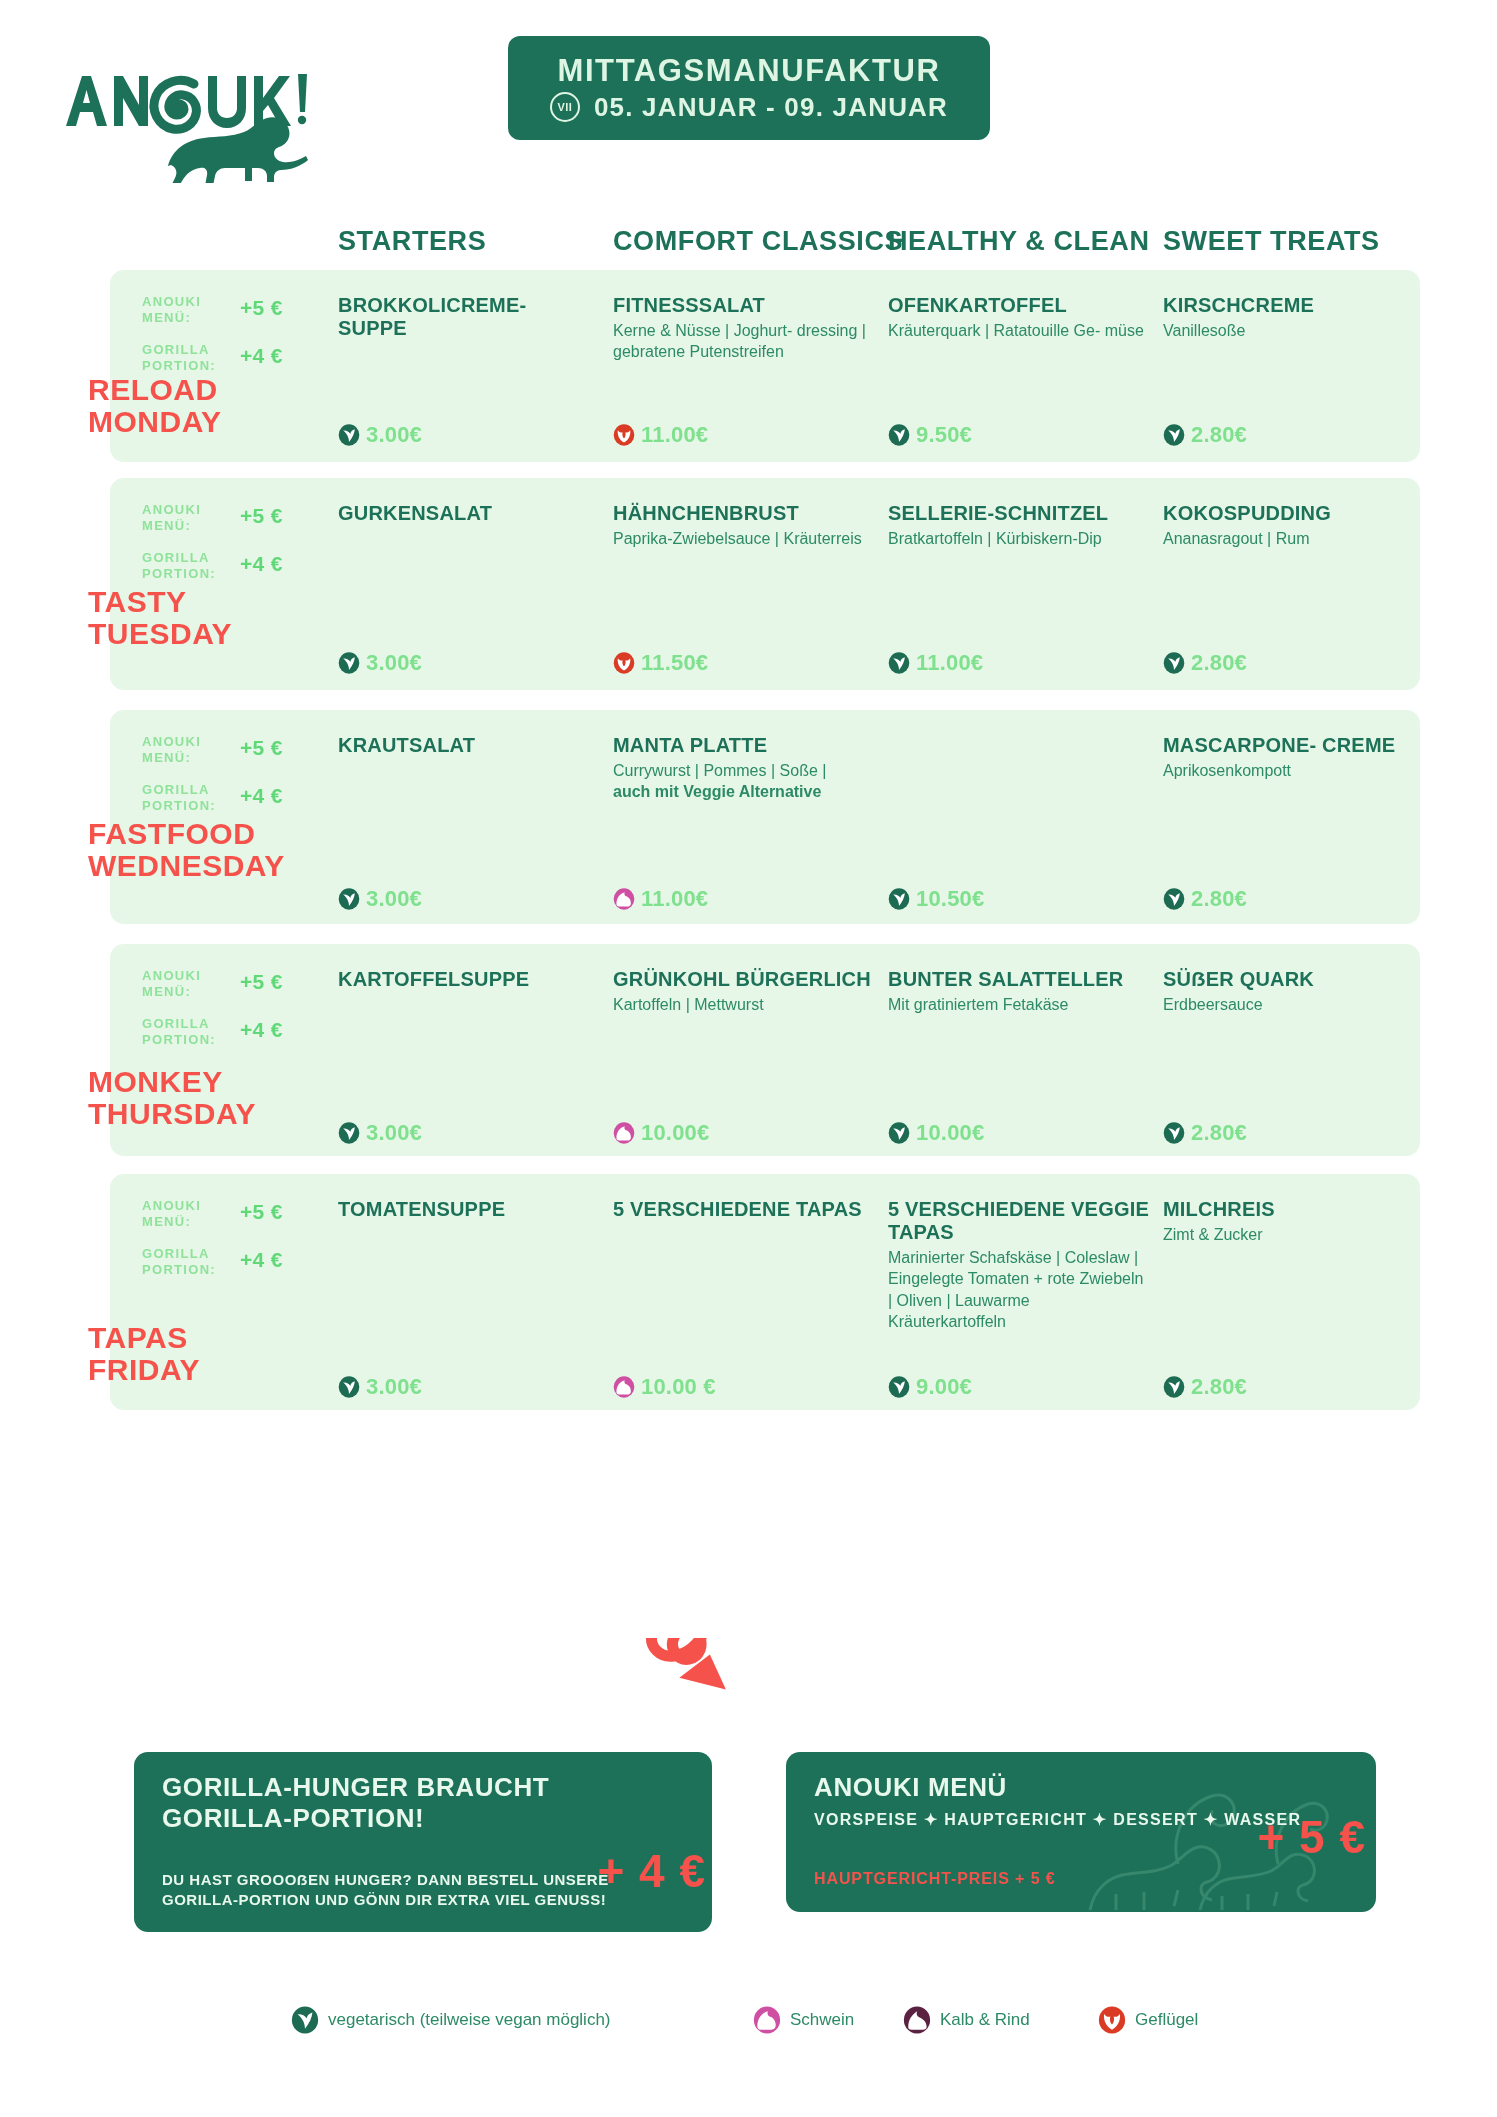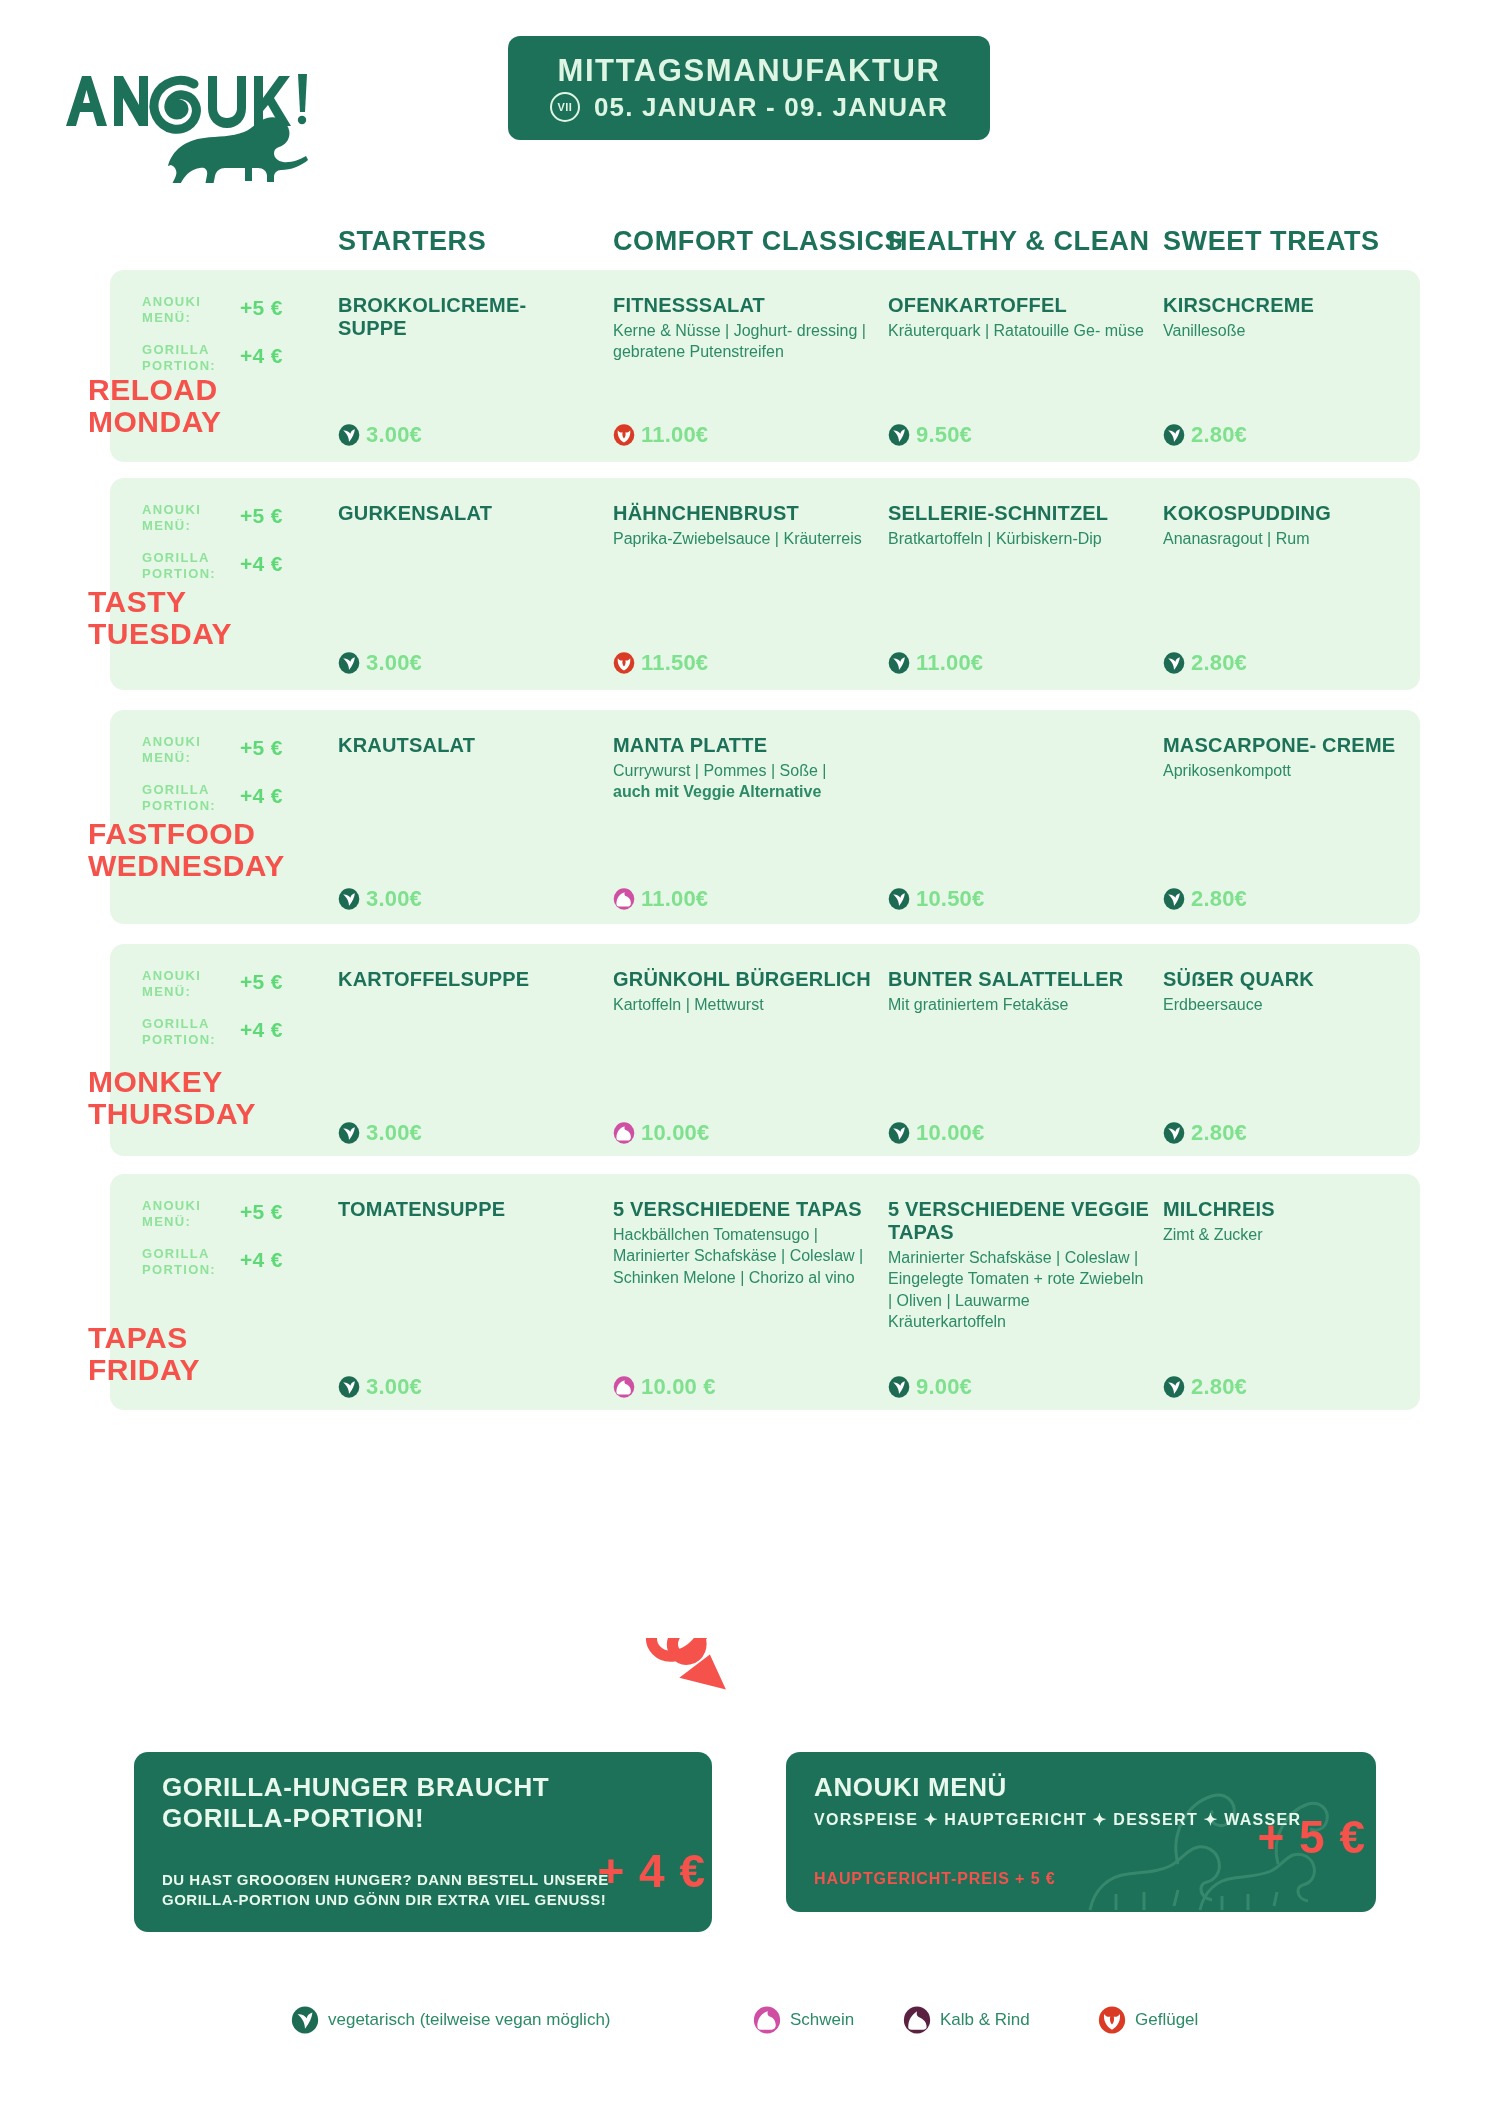--- a/index.html
+++ b/index.html
@@ -447,23 +447,20 @@
         <div class="price-row" style="left: 228px; top: 200px;">
           <svg class="badge" style="width:22px;height:22px" viewBox="0 0 32 32">
             <ellipse cx="16" cy="16" rx="15" ry="15.5" fill="#1d6b52"></ellipse>
             <path d="M16 26 C16 18 11 12 7.5 9.5 C12 9 16 11 18 14 C18.5 11 20.5 8.5 24.5 7.5 C24 13 21 20 16 26 Z" fill="#ffffff"></path>
           </svg>
           <span class="price-text">3.00€</span>
         </div>
         <div class="cell" style="left: 503px;">
           <div class="dish-name">5 VERSCHIEDENE
 TAPAS</div>
-          <div class="dish-desc">Hackbällchen Tomatensugo |
-Marinierter Schafskäse | Coleslaw |
-Schinken Melone | Chorizo al vino</div>
         </div>
         <div class="price-row" style="left: 503px; top: 200px;">
           <svg class="badge" style="width:22px;height:22px" viewBox="0 0 32 32">
             <ellipse cx="16" cy="16" rx="15" ry="15.5" fill="#cf4fa3"></ellipse>
             <path d="M5 23 C5 14 10 8 17 6 C16 9 17 11 19 12 C23 13 26 17 26 22 C26 25 24 27 21 27 L9 27 C6 27 5 25 5 23 Z" fill="#ffffff"></path>
           </svg>
           <span class="price-text">10.00 €</span>
         </div>
         <div class="cell" style="left: 778px;">
           <div class="dish-name">5 VERSCHIEDENE

